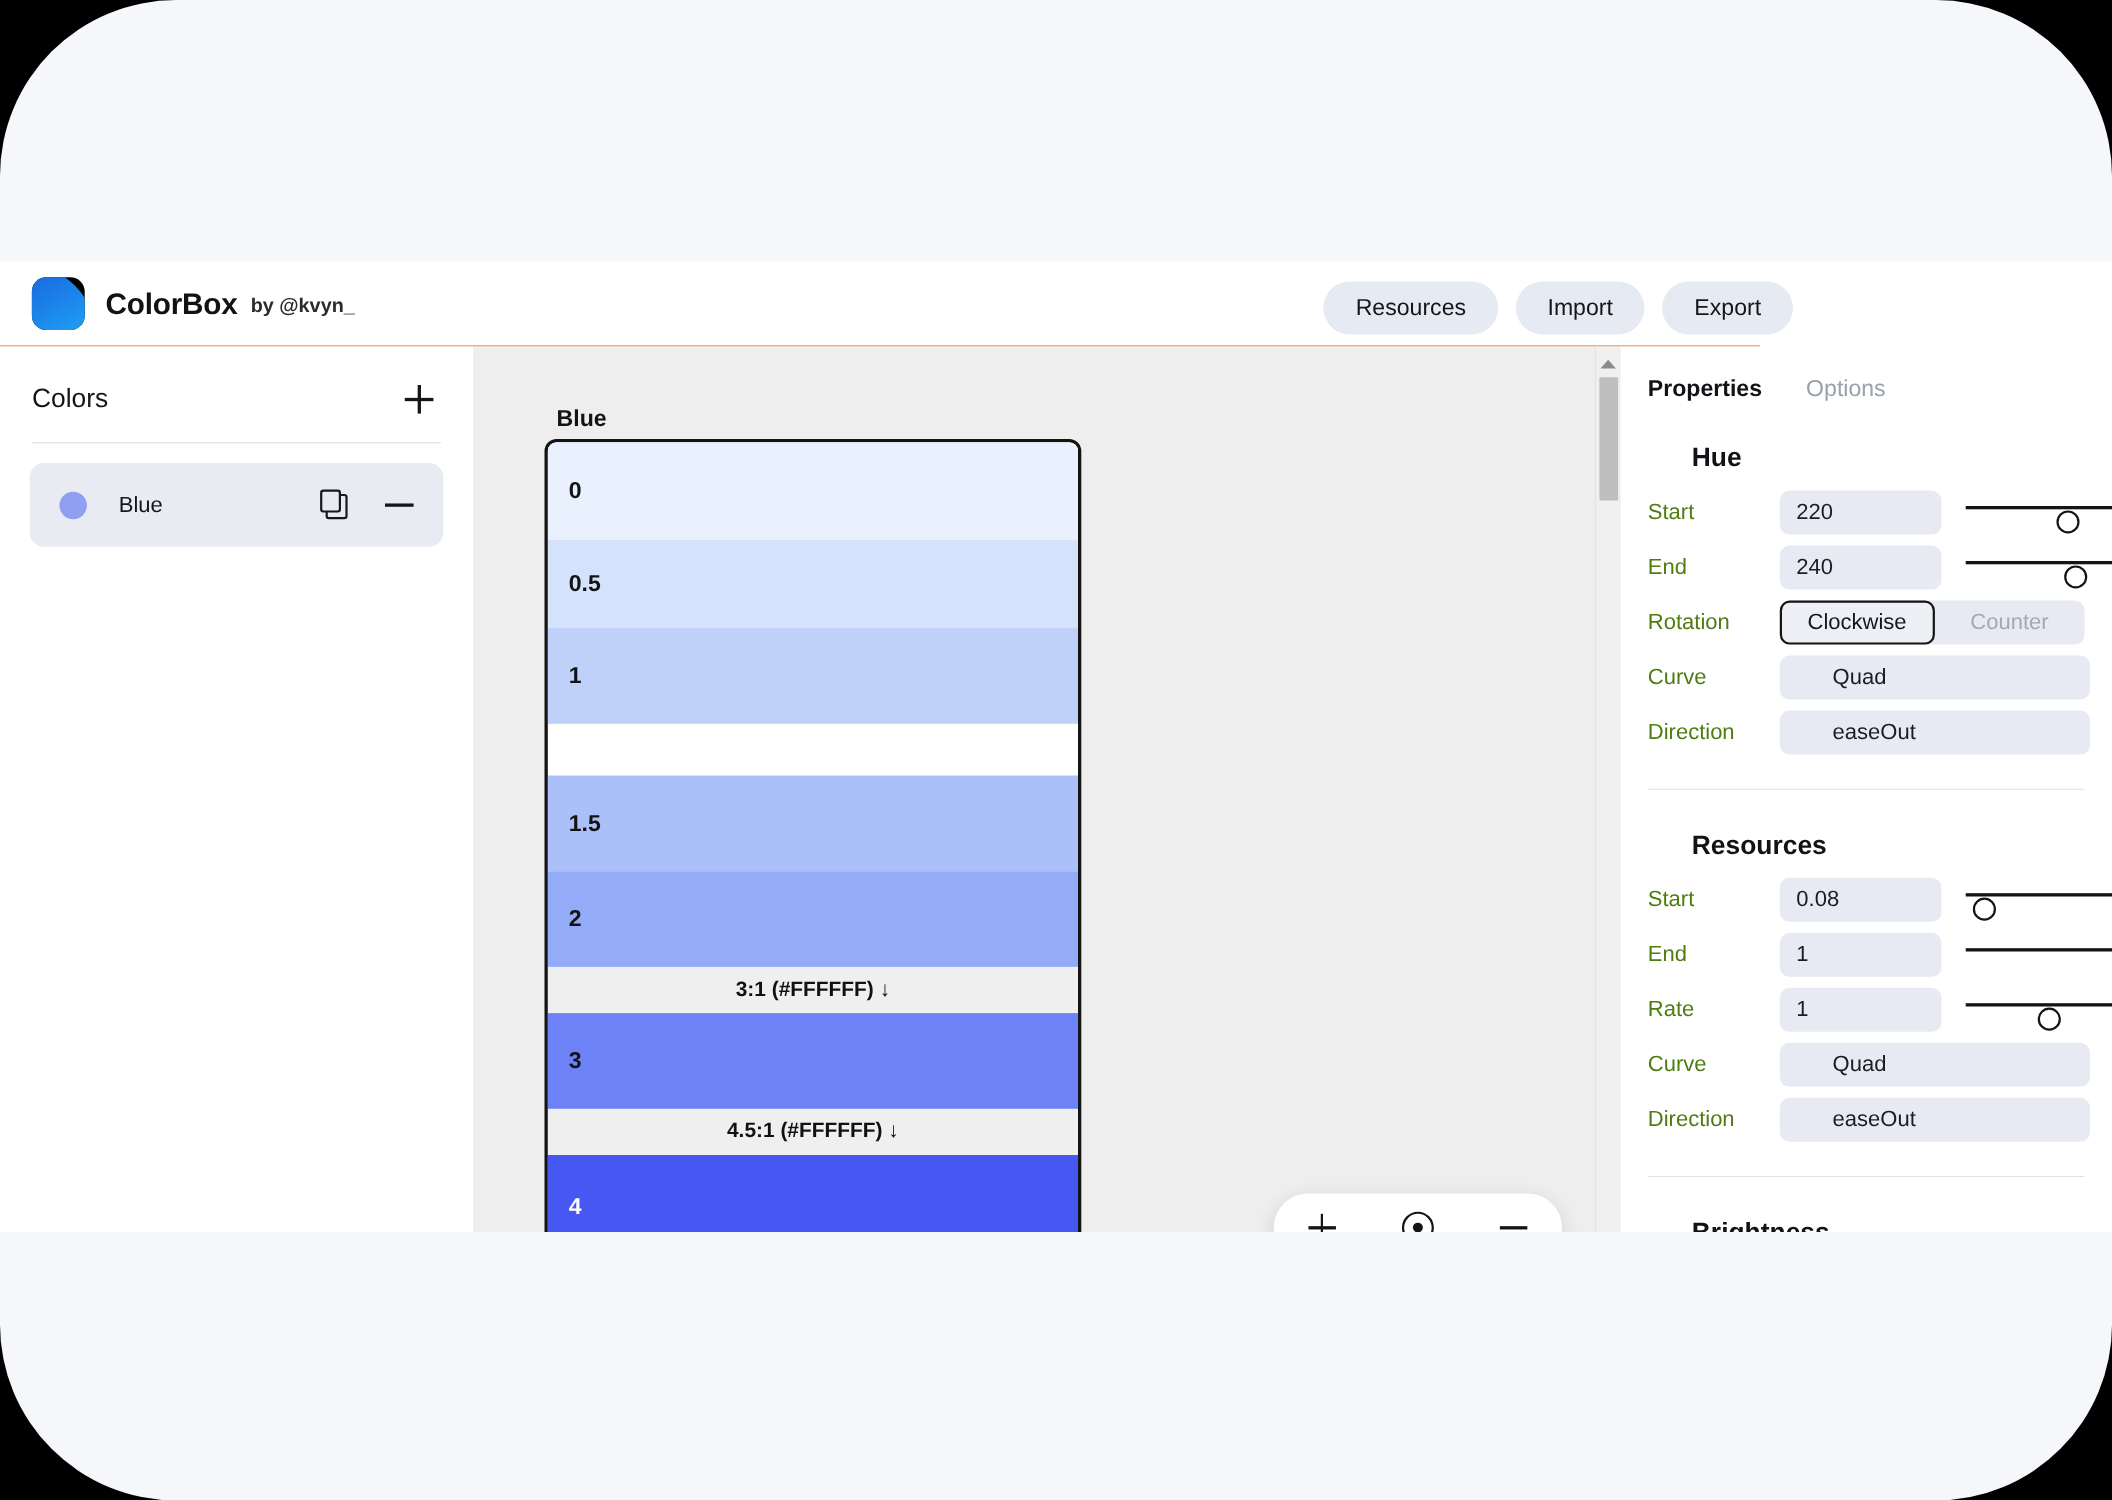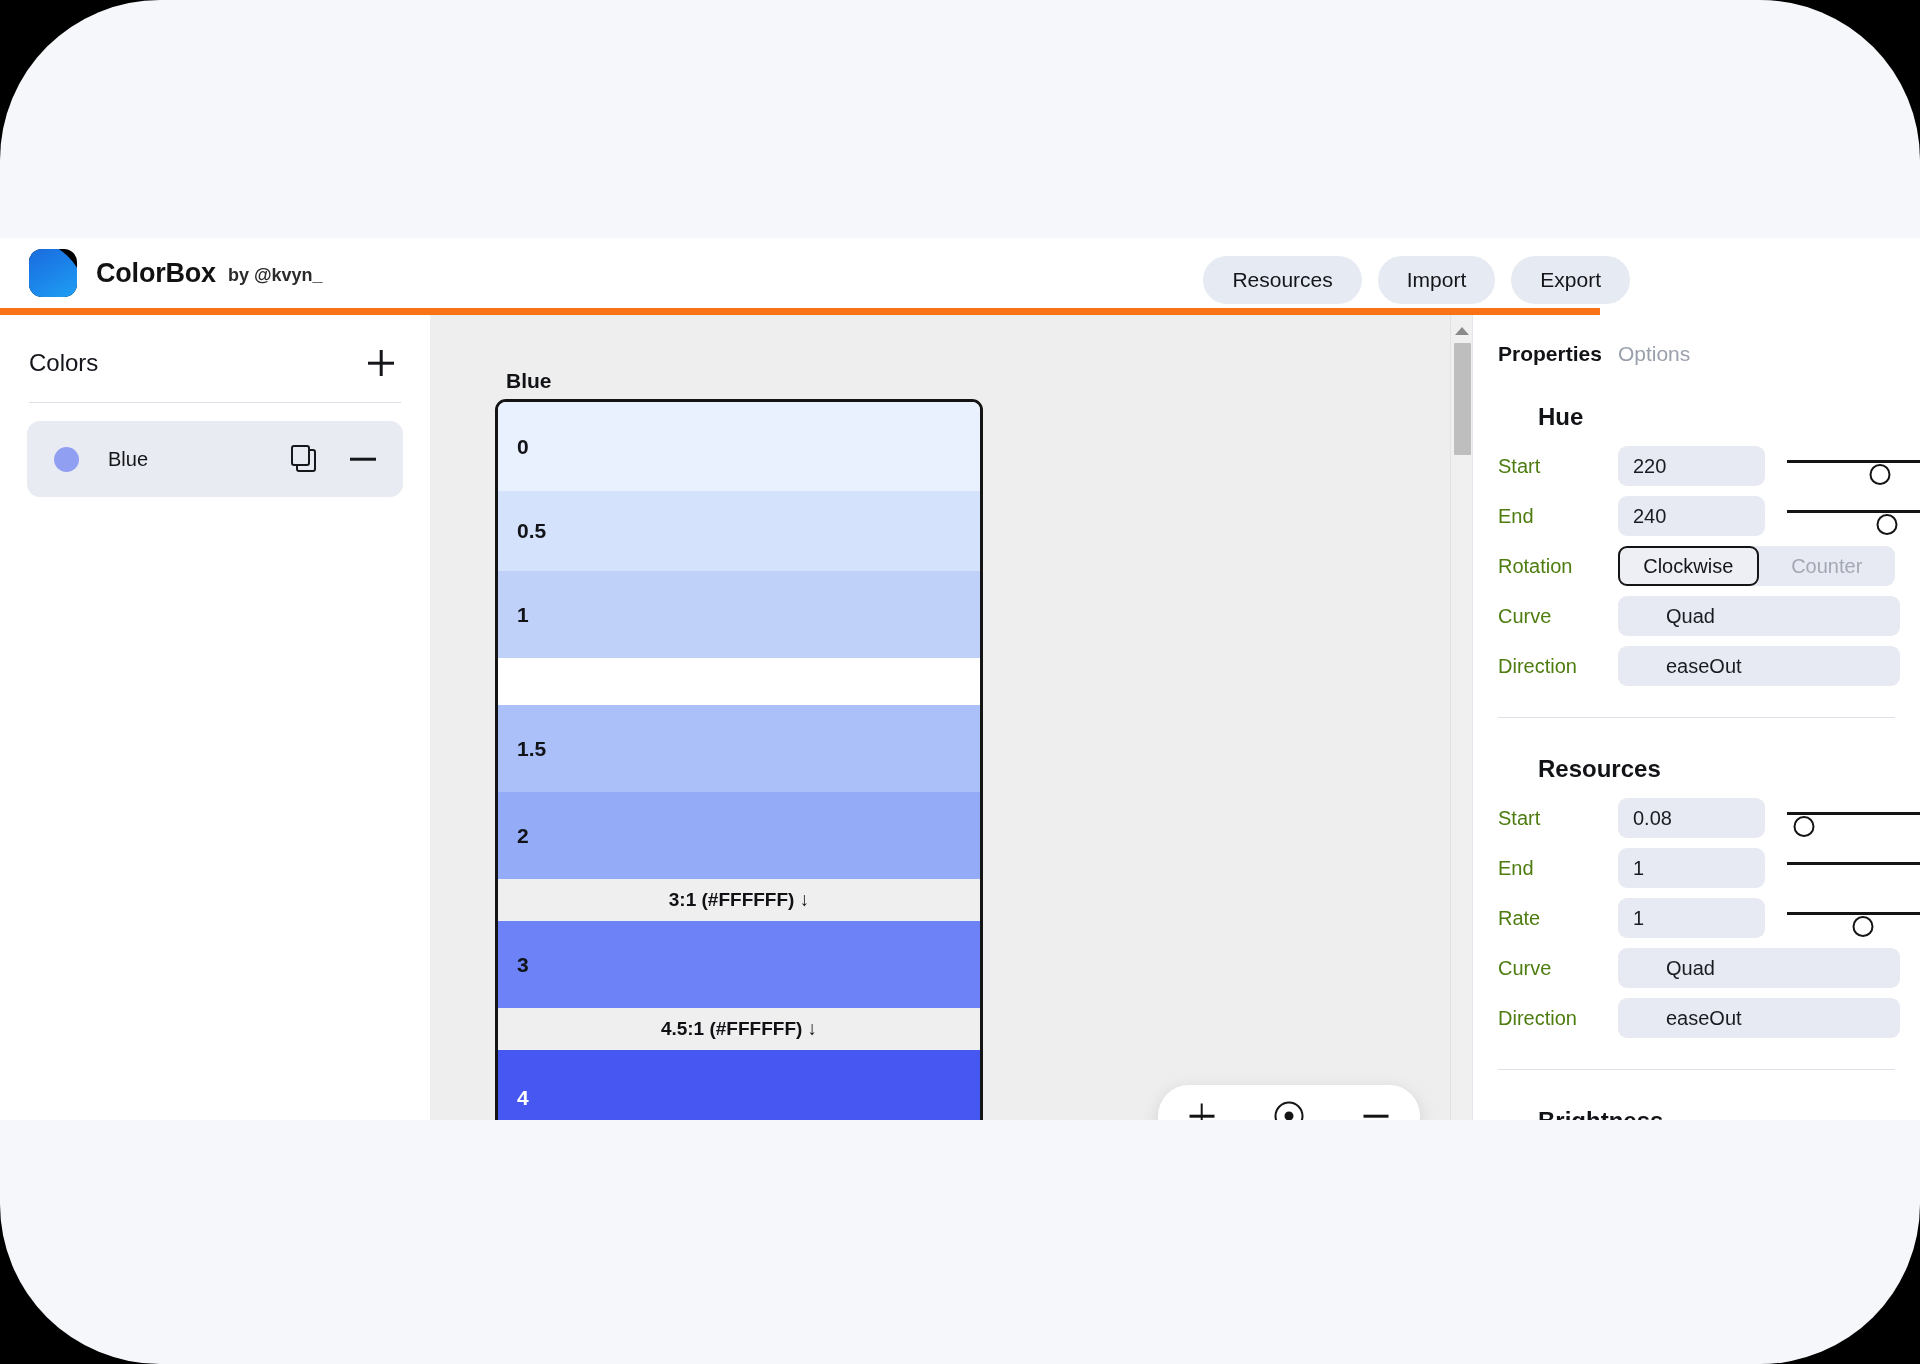--- a/index.html
+++ b/index.html
@@ -29,21 +29,21 @@
     width: 1920px; height: 882px;
     background: #FFFFFF;
     overflow: hidden;
   }
 
   
   #app-header {
     position: absolute;
     left: 0; top: 0; width: 1600px; height: 77px;
     background: #FFFFFF;
-    border-bottom: 7px solid #f97316;
+    border-bottom: 1px solid #f97316;
     display: flex;
     align-items: center;
   }
   #brand { display: flex; align-items: center; margin-left: 29px; }
   #app-logo {
     width: 48px; height: 48px;
     border-radius: 13px;
     background: #000000;
     position: relative;
     overflow: hidden;
@@ -252,21 +252,21 @@
   
   #properties-panel {
     position: absolute;
     left: 1472px; top: 77px;
     width: 448px; height: 805px;
     background: #FFFFFF;
     border-left: 1px solid #E3E6EC;
     overflow: hidden;
     padding: 0 25px;
   }
-  #panel-tabs { display: flex; align-items: center; gap: 16px; padding-top: 27px; }
+  #panel-tabs { display: flex; align-items: center; gap: 40px; padding-top: 27px; }
   .panel-tab {
     font-size: 21px; background: transparent; border: none;
     cursor: pointer; font-family: inherit; padding: 0;
   }
   .panel-tab.active { color: #121317; font-weight: 700; }
   .panel-tab.inactive { color: #9AA0AC; font-weight: 400; }
 
   .section-title {
     font-size: 24px; font-weight: 700; color: #121317;
     margin-top: 37px; margin-bottom: 10px; margin-left: 40px;

